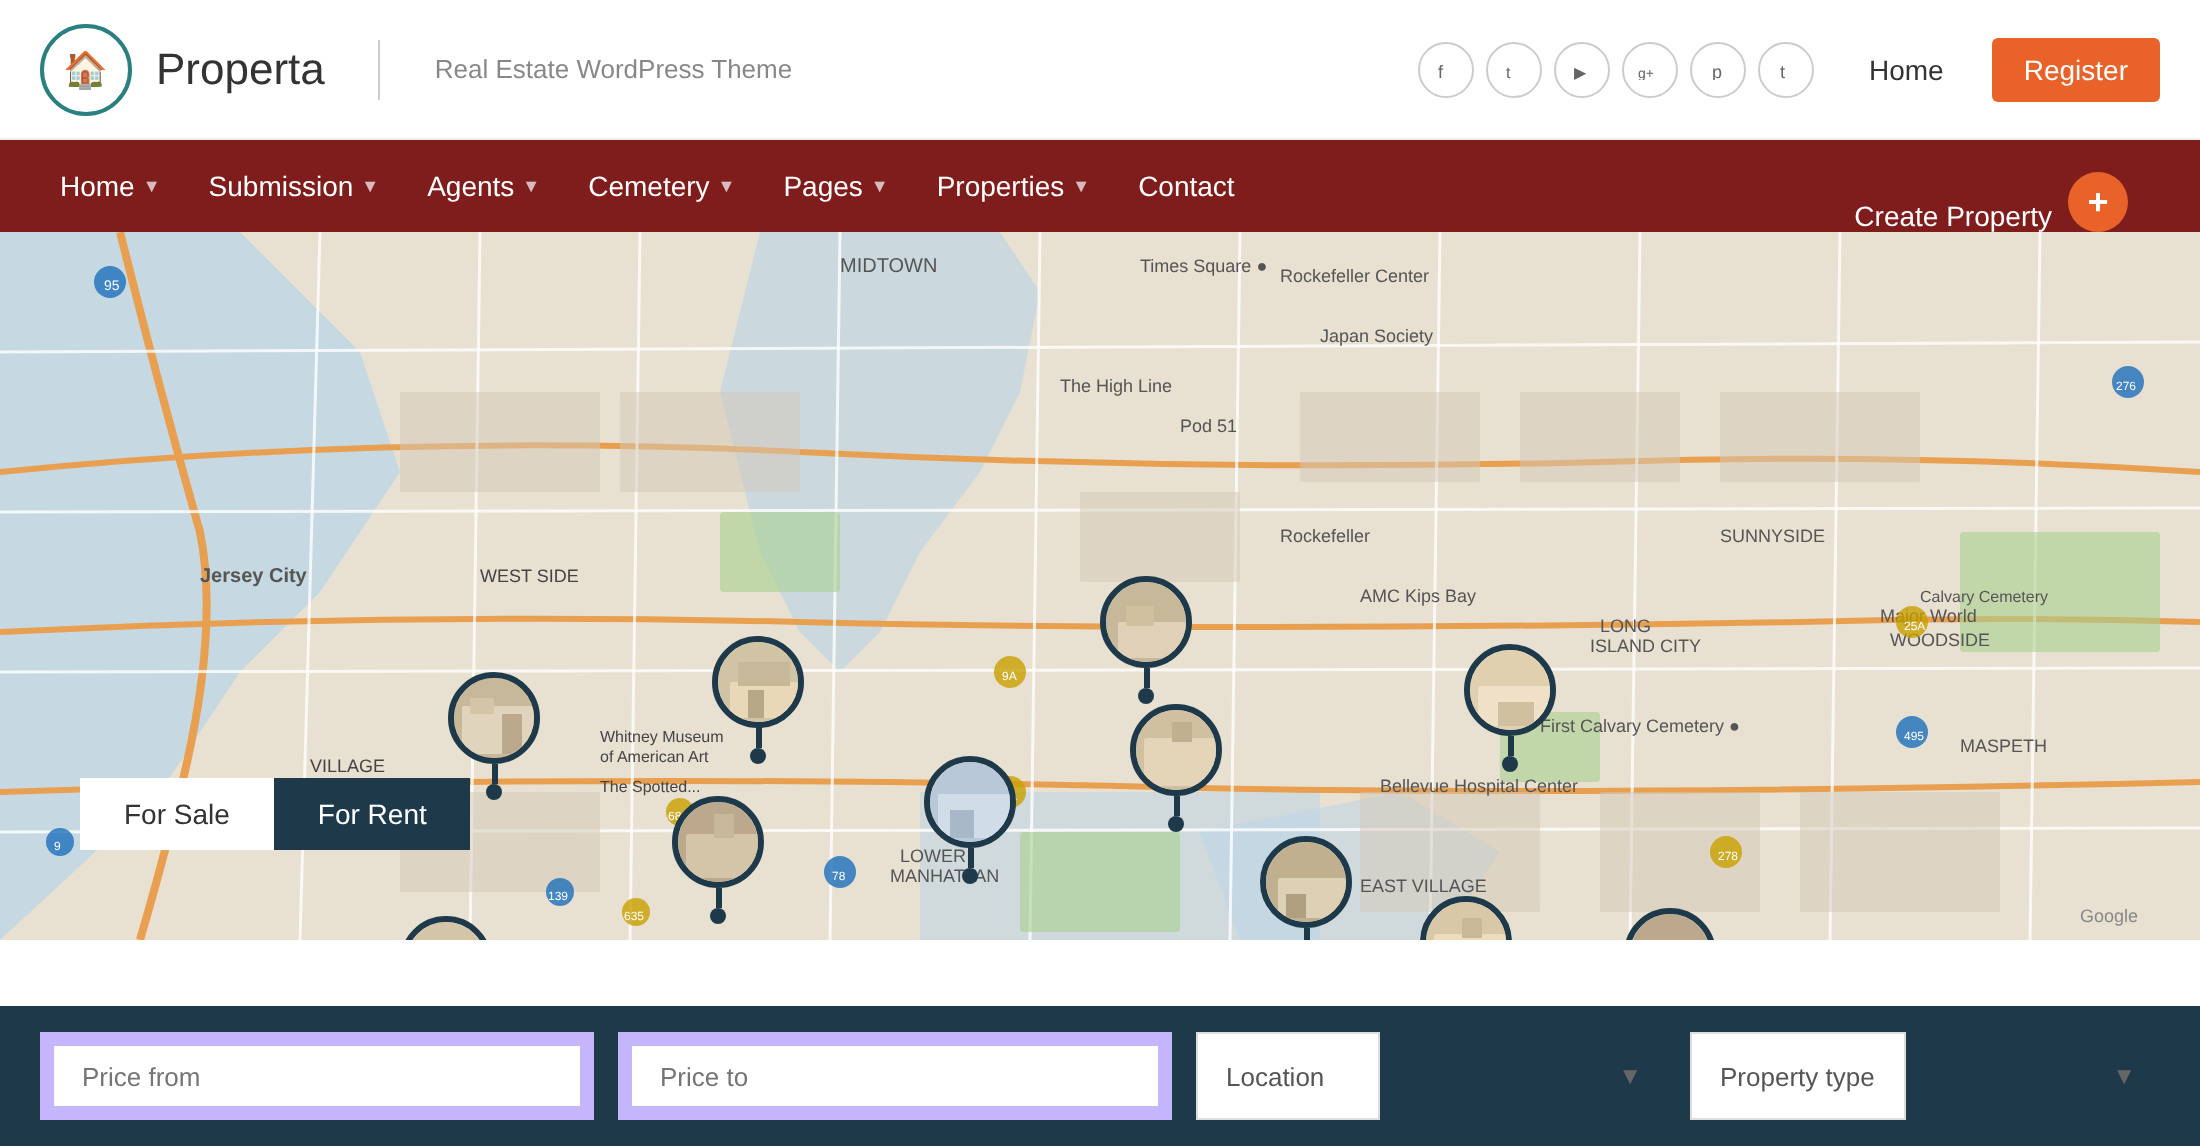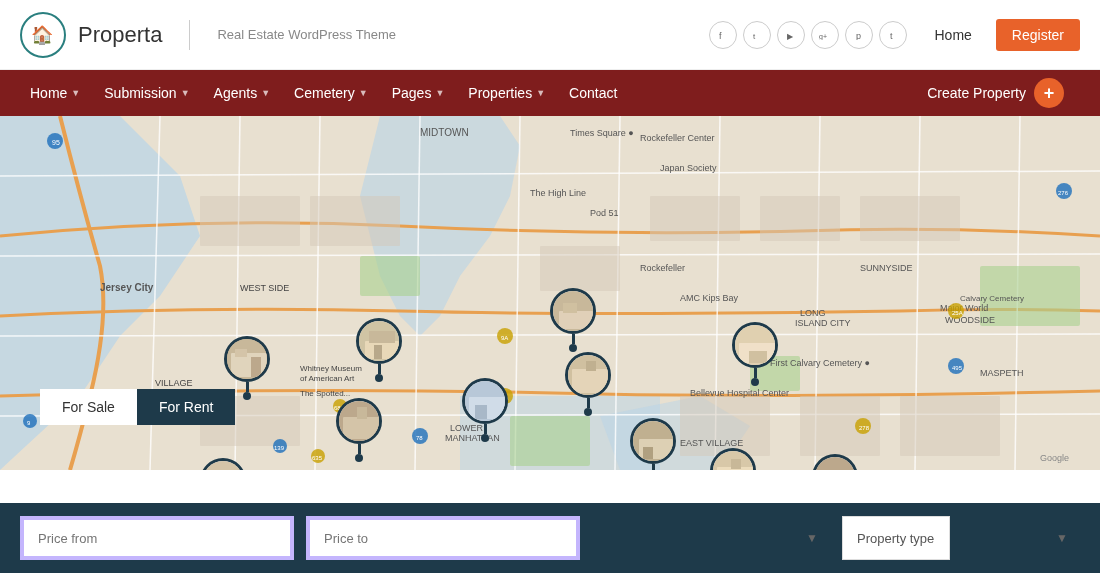--- a/index.html
+++ b/index.html
@@ -114,21 +114,21 @@
     .nav-arrow {
       font-size: 9px;
       opacity: 0.7;
     }
     .nav-create {
       color: #fff;
       font-size: 14px;
       padding: 0 16px;
       height: 46px;
       display: flex;
-      align-items: center;
+      align-items: flex-end;
       gap: 8px;
       cursor: pointer;
       background: transparent;
     }
     .nav-plus {
       width: 30px;
       height: 30px;
       background: #e8622a;
       border-radius: 50%;
       display: flex;
@@ -209,21 +209,21 @@
       gap: 12px;
       position: absolute;
       bottom: 0;
       left: 0;
       right: 0;
       z-index: 10;
     }
     .search-input {
       flex: 1;
       height: 44px;
-      border: 4px solid #c4b5fd;
+      border: 7px solid #c4b5fd;
       padding: 0 14px;
       font-size: 13px;
       color: #999;
       background: #fff;
       outline: none;
     }
     .search-select {
       flex: 1;
       height: 44px;
       border: 1px solid #ddd;
@@ -586,20 +586,26 @@
   <div id="tab-area">
     <button class="tab-btn inactive">For Sale</button>
     <button class="tab-btn active">For Rent</button>
   </div>
 </div>
 
 <div id="search-bar">
   <input type="text" class="search-input" placeholder="Price from" style="">
   <input type="text" class="search-input" placeholder="Price to" style="">
   <div class="select-wrapper">
+    <select class="search-select">
+      <option>Location</option>
+      <option>New York</option>
+      <option>Brooklyn</option>
+      <option>Manhattan</option>
+    </select>
     <span class="select-arrow">▼</span>
   </div>
   <div class="select-wrapper">
     <select class="search-select">
       <option>Property type</option>
       <option>Apartment</option>
       <option>House</option>
       <option>Studio</option>
       <option>Villa</option>
     </select>

